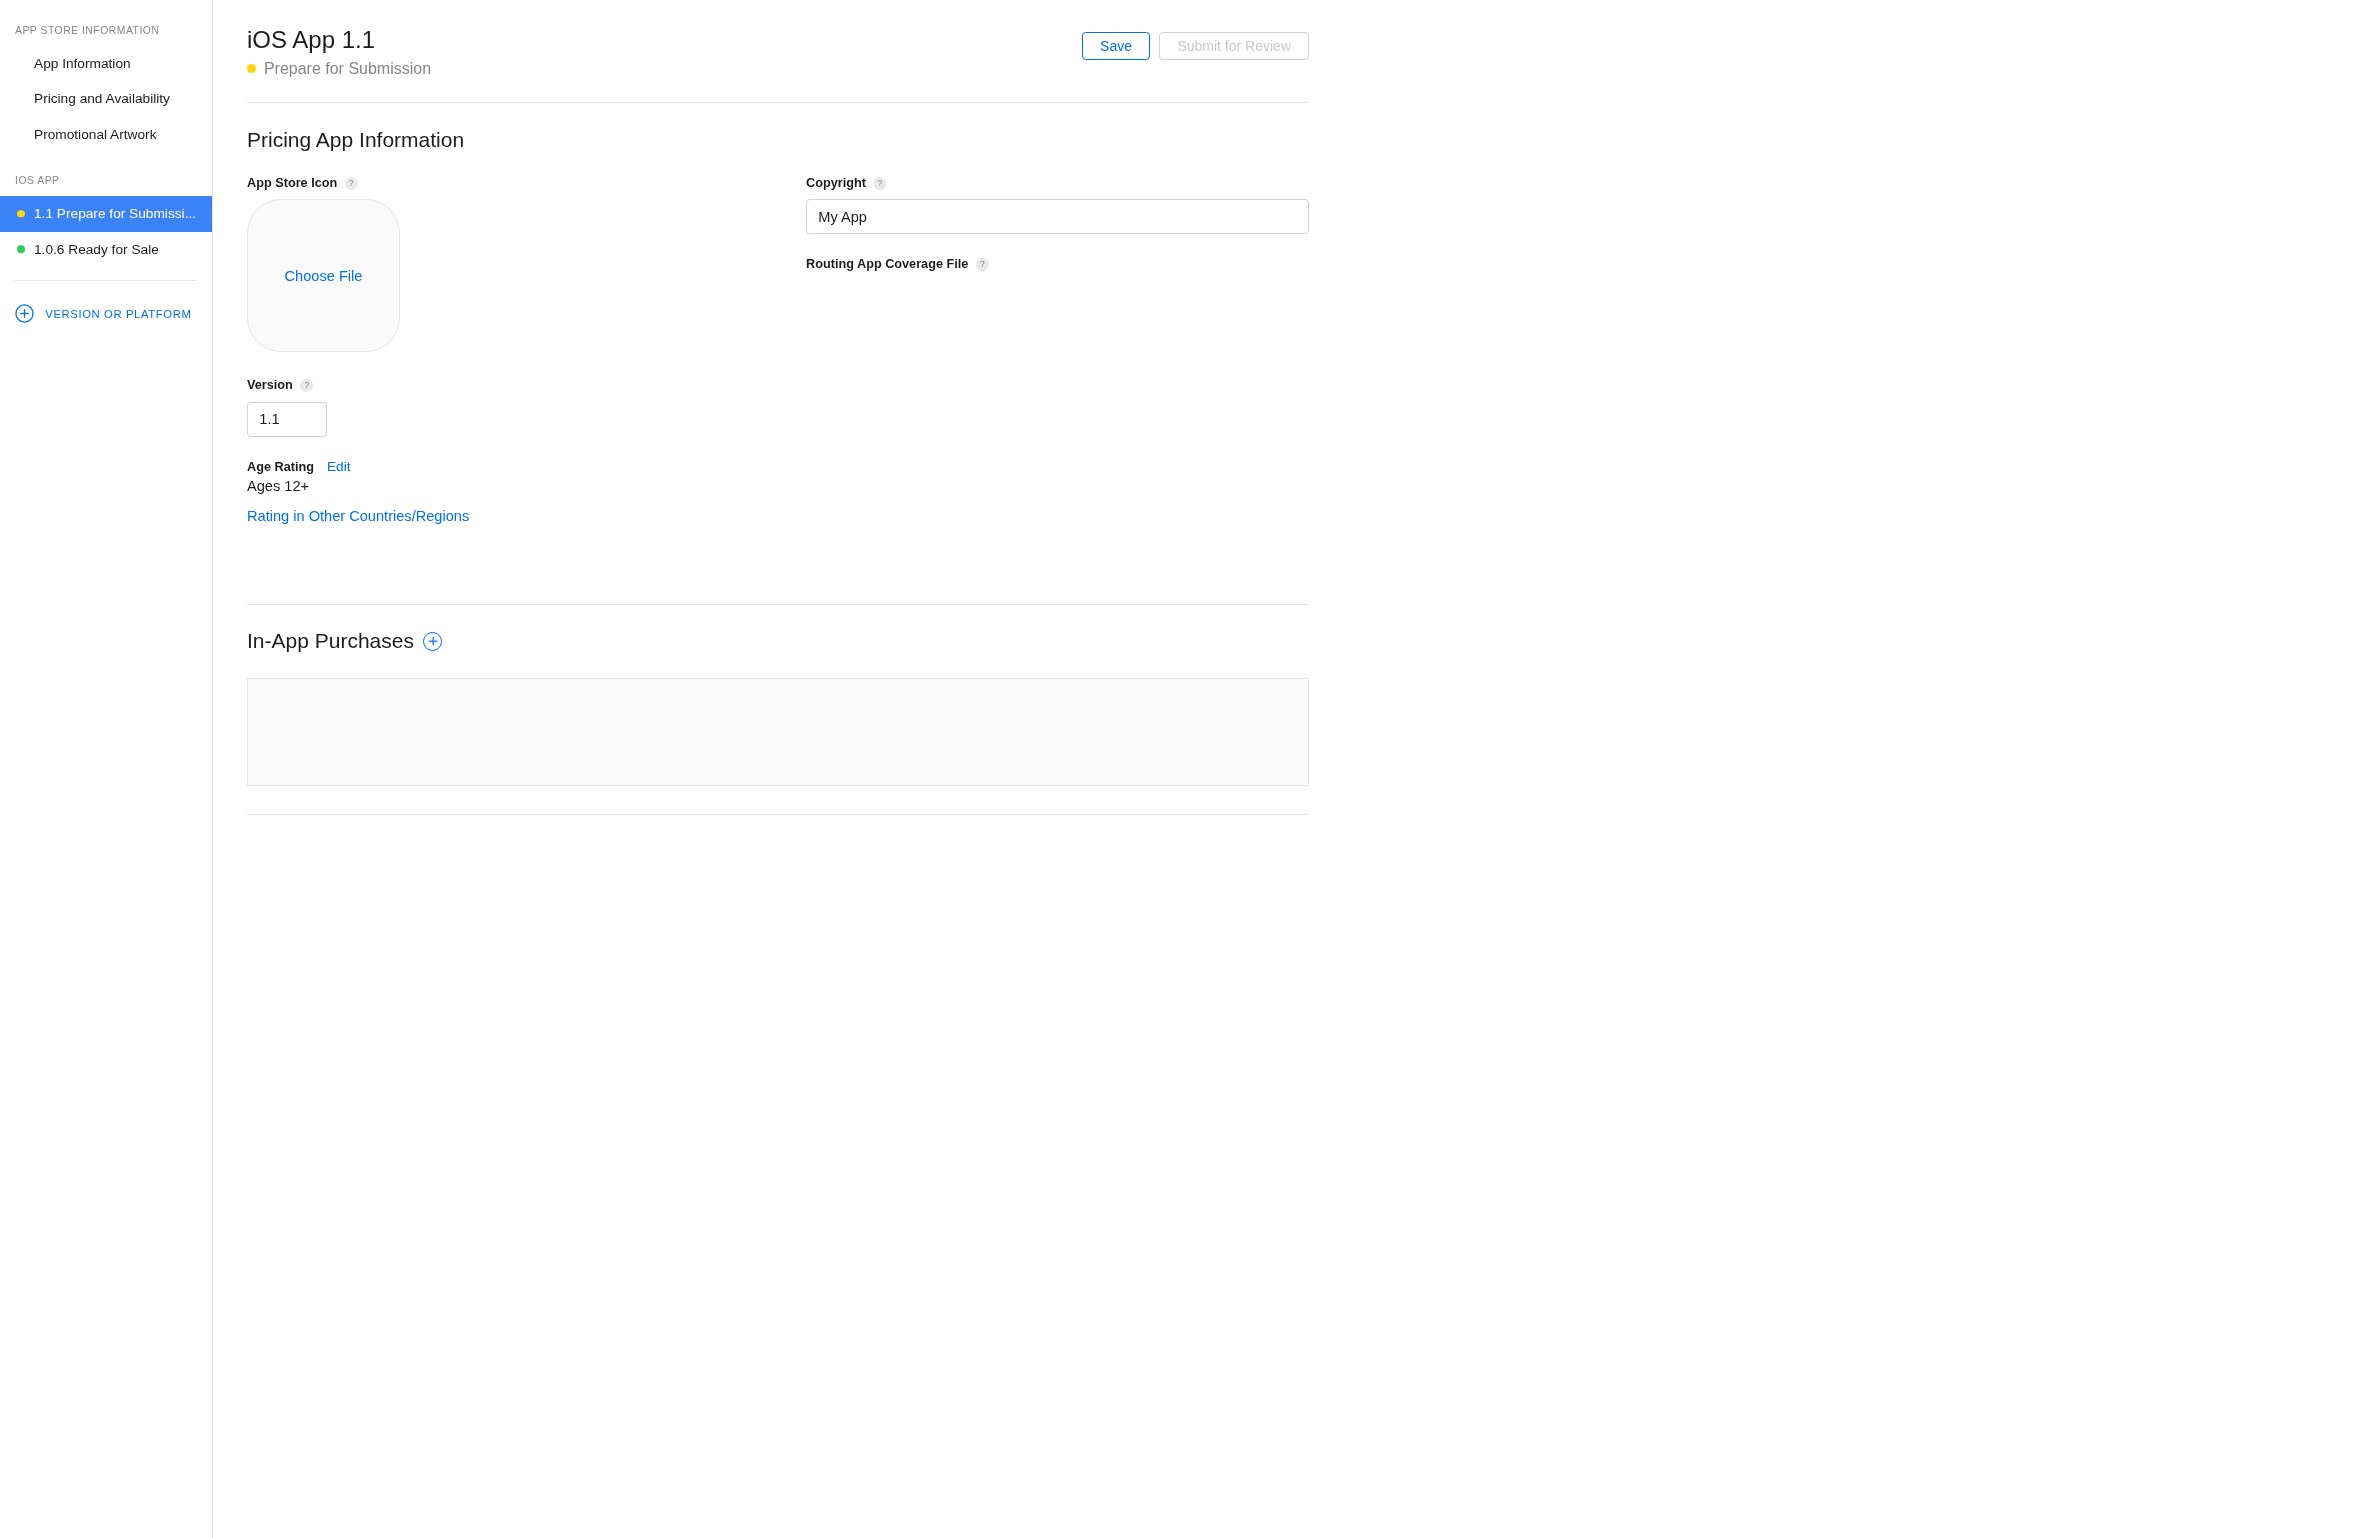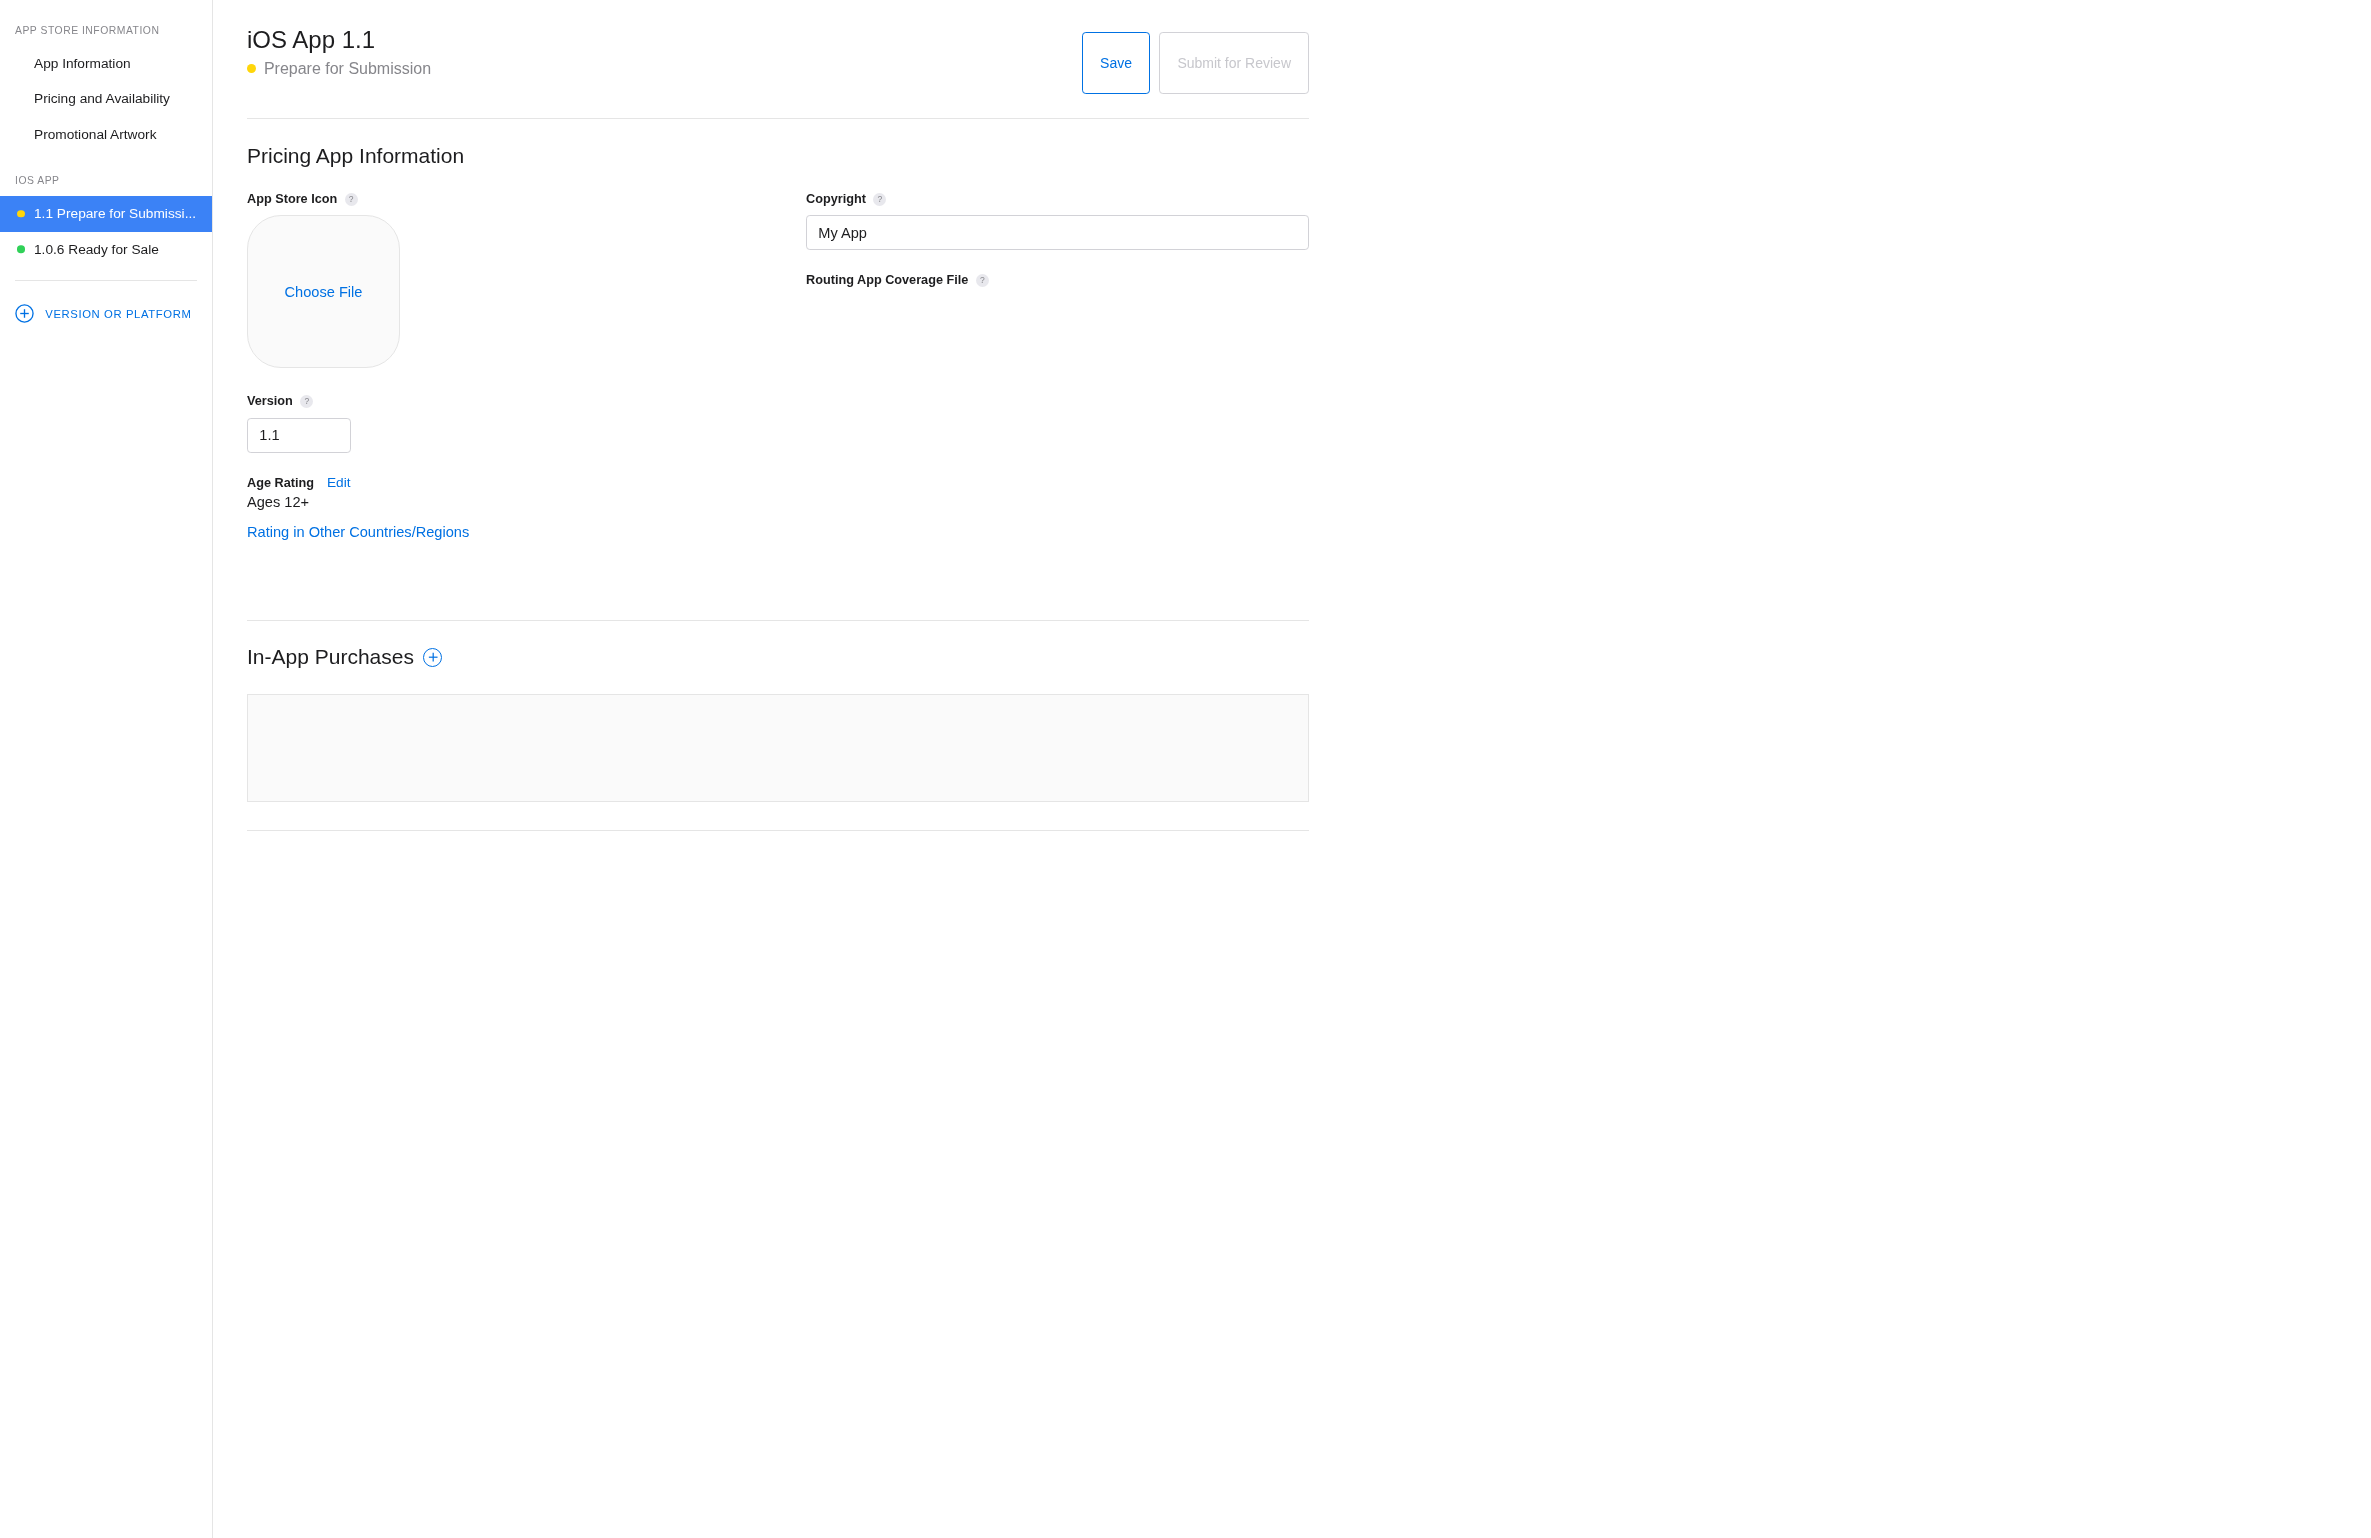--- a/index.html
+++ b/index.html
@@ -110,21 +110,21 @@
       transform: none;
       width: 9.4px;
       height: 9.4px;
     }
     .header-buttons {
       display: flex;
       gap: 9.4px;
       margin-top: 5.6px;
     }
     .btn {
-      padding: 22px 17px;
+      padding: 5px 17px;
       font-size: 14px;
       border-radius: 3.8px;
       cursor: pointer;
       background: #fff;
     }
     .btn-save {
       border: 0.9px solid #0071e3;
       color: #0071e3;
     }
     .btn-submit {
@@ -191,21 +191,21 @@
     .text-input {
       width: 100%;
       padding: 8.5px 11.3px;
       font-size: 14.6px;
       border: 0.9px solid #d2d2d7;
       border-radius: 3.8px;
       color: #1d1d1f;
       font-family: inherit;
     }
     .text-input.short {
-      width: 104px;
+      width: 80px;
     }
     .field-block {
       margin-bottom: 22.6px;
     }
     .age-rating-row {
       display: flex;
       align-items: center;
       gap: 13px;
       margin-bottom: 3.8px;
     }

